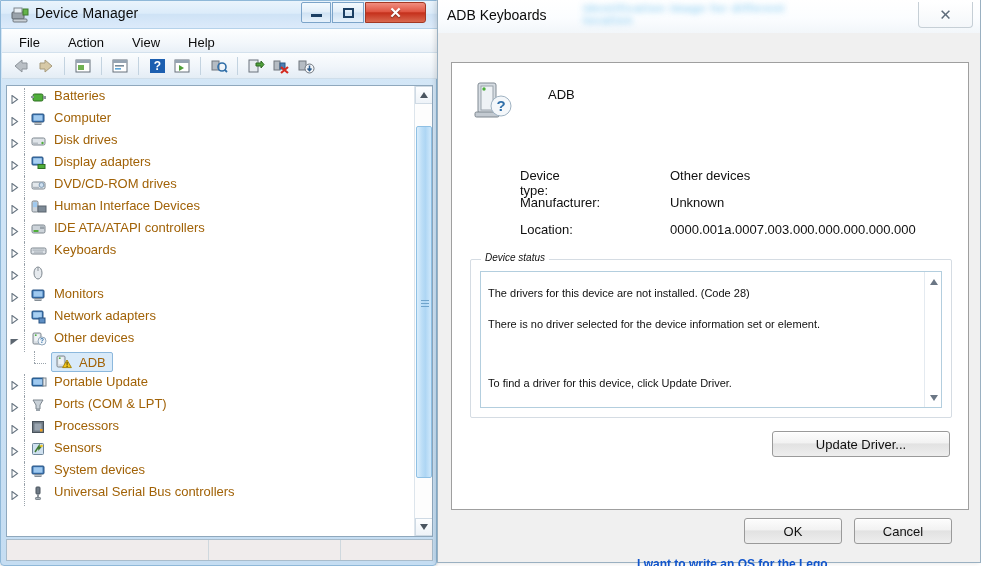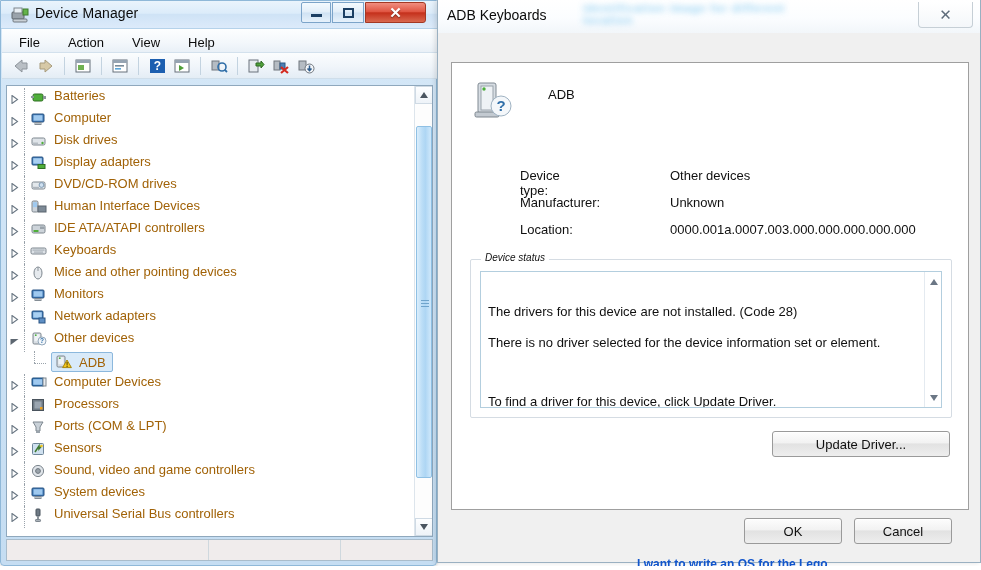--- a/index.html
+++ b/index.html
@@ -173,22 +173,22 @@
   }
   #group-legend {
     position:absolute; left:10px; top:-8px; background:#ffffff;
     padding:0 4px; font-size:10px; color:#101010;font-style:italic;
   }
   #status-box {
     position:absolute; left:9px; top:11px; width:462px; height:137px;
     background:#ffffff; border:1px solid #b3cede; overflow:hidden;
   }
   #status-text {
-    position:absolute; left:7px; top:24px; width:415px;
-    font-size:13px; color:#101010; line-height:31px;
+    position:absolute; left:7px; top:6px; width:415px;
+    font-size:11px; color:#101010; line-height:31px;
   }
   #status-text p { margin:0; }
   #status-text p.gap { margin-top:28px; }
   #status-scroll {
     position:absolute; right:0; top:0; width:17px; height:100%;
     background:#ffffff; border-left:1px solid #e4eaf0;
   }
   .ssb-arrow{ width:17px;height:17px;display:flex;align-items:center;justify-content:center;cursor:default;}
   #ssb-up{position:absolute;top:1px;left:0;} #ssb-down{position:absolute;bottom:1px;left:0;}
 
@@ -459,21 +459,20 @@
                 <path d="M2 0.5 L7.5 4.5 L2 8.5 Z" fill="none" stroke="#6b7884" stroke-width="1.1"></path>
               </svg>
             </span>
             <span class="tdots"></span>
             <span class="ticon">
               <svg width="18" height="16" viewBox="0 0 18 16">
                 <ellipse cx="8" cy="8" rx="4" ry="6" fill="#e6eaee" stroke="#7d868e"></ellipse>
                 <line x1="8" y1="2.5" x2="8" y2="6" stroke="#8b939a"></line>
               </svg>
             </span>
-            <span class="tlabel">Mice and other pointing devices</span>
           </div>
           <div class="tnode">
             <span class="twist">
               <svg width="9" height="9" viewBox="0 0 9 9">
                 <path d="M2 0.5 L7.5 4.5 L2 8.5 Z" fill="none" stroke="#6b7884" stroke-width="1.1"></path>
               </svg>
             </span>
             <span class="tdots"></span>
             <span class="ticon">
               <svg width="18" height="16" viewBox="0 0 18 16">
@@ -540,21 +539,36 @@
               </svg>
             </span>
             <span class="tdots"></span>
             <span class="ticon">
               <svg width="18" height="16" viewBox="0 0 18 16">
                 <rect x="2" y="3" width="12" height="8" rx="1" fill="#2f6fb0" stroke="#24537f"></rect>
                 <rect x="3.2" y="4.2" width="9" height="5.6" fill="#9fc9ef"></rect>
                 <rect x="13" y="3" width="3" height="8" fill="#e6eaee" stroke="#7d868e"></rect>
               </svg>
             </span>
-            <span class="tlabel">Computer Devices</span>
+            <span class="tlabel">Portable Update</span>
+          </div>
+          <div class="tnode">
+            <span class="twist">
+              <svg width="9" height="9" viewBox="0 0 9 9">
+                <path d="M2 0.5 L7.5 4.5 L2 8.5 Z" fill="none" stroke="#6b7884" stroke-width="1.1"></path>
+              </svg>
+            </span>
+            <span class="tdots"></span>
+            <span class="ticon">
+              <svg width="18" height="16" viewBox="0 0 18 16">
+                <path d="M3 3 L13 3 L10 8 L10 12 L6 12 L6 8 Z" fill="#c9d1d8" stroke="#7d868e"></path>
+                <rect x="6" y="12" width="4" height="2" fill="#9aa3ab"></rect>
+              </svg>
+            </span>
+            <span class="tlabel">Ports (COM &amp; LPT)</span>
           </div>
           <div class="tnode">
             <span class="twist">
               <svg width="9" height="9" viewBox="0 0 9 9">
                 <path d="M2 0.5 L7.5 4.5 L2 8.5 Z" fill="none" stroke="#6b7884" stroke-width="1.1"></path>
               </svg>
             </span>
             <span class="tdots"></span>
             <span class="ticon">
               <svg width="18" height="16" viewBox="0 0 18 16">
@@ -567,56 +581,26 @@
           </div>
           <div class="tnode">
             <span class="twist">
               <svg width="9" height="9" viewBox="0 0 9 9">
                 <path d="M2 0.5 L7.5 4.5 L2 8.5 Z" fill="none" stroke="#6b7884" stroke-width="1.1"></path>
               </svg>
             </span>
             <span class="tdots"></span>
             <span class="ticon">
               <svg width="18" height="16" viewBox="0 0 18 16">
-                <path d="M3 3 L13 3 L10 8 L10 12 L6 12 L6 8 Z" fill="#c9d1d8" stroke="#7d868e"></path>
-                <rect x="6" y="12" width="4" height="2" fill="#9aa3ab"></rect>
-              </svg>
-            </span>
-            <span class="tlabel">Ports (COM &amp; LPT)</span>
-          </div>
-          <div class="tnode">
-            <span class="twist">
-              <svg width="9" height="9" viewBox="0 0 9 9">
-                <path d="M2 0.5 L7.5 4.5 L2 8.5 Z" fill="none" stroke="#6b7884" stroke-width="1.1"></path>
-              </svg>
-            </span>
-            <span class="tdots"></span>
-            <span class="ticon">
-              <svg width="18" height="16" viewBox="0 0 18 16">
                 <rect x="2.5" y="2.5" width="11" height="11" rx="1" fill="#cfe0ef" stroke="#6f8699"></rect>
                 <path d="M5 11 L9 5 L9 8 L11.5 5" stroke="#3f7a2f" stroke-width="1.5" fill="none"></path>
                 <circle cx="11.5" cy="5" r="1.3" fill="#f0c41c"></circle>
               </svg>
             </span>
             <span class="tlabel">Sensors</span>
-          </div>
-          <div class="tnode">
-            <span class="twist">
-              <svg width="9" height="9" viewBox="0 0 9 9">
-                <path d="M2 0.5 L7.5 4.5 L2 8.5 Z" fill="none" stroke="#6b7884" stroke-width="1.1"></path>
-              </svg>
-            </span>
-            <span class="tdots"></span>
-            <span class="ticon">
-              <svg width="18" height="16" viewBox="0 0 18 16">
-                <circle cx="8" cy="8" r="5.6" fill="#dfe4e9" stroke="#7d868e"></circle>
-                <circle cx="8" cy="8" r="2.4" fill="#9aa3ab" stroke="#6d767e"></circle>
-              </svg>
-            </span>
-            <span class="tlabel">Sound, video and game controllers</span>
           </div>
           <div class="tnode">
             <span class="twist">
               <svg width="9" height="9" viewBox="0 0 9 9">
                 <path d="M2 0.5 L7.5 4.5 L2 8.5 Z" fill="none" stroke="#6b7884" stroke-width="1.1"></path>
               </svg>
             </span>
             <span class="tdots"></span>
             <span class="ticon">
               <svg width="18" height="16" viewBox="0 0 18 16">

